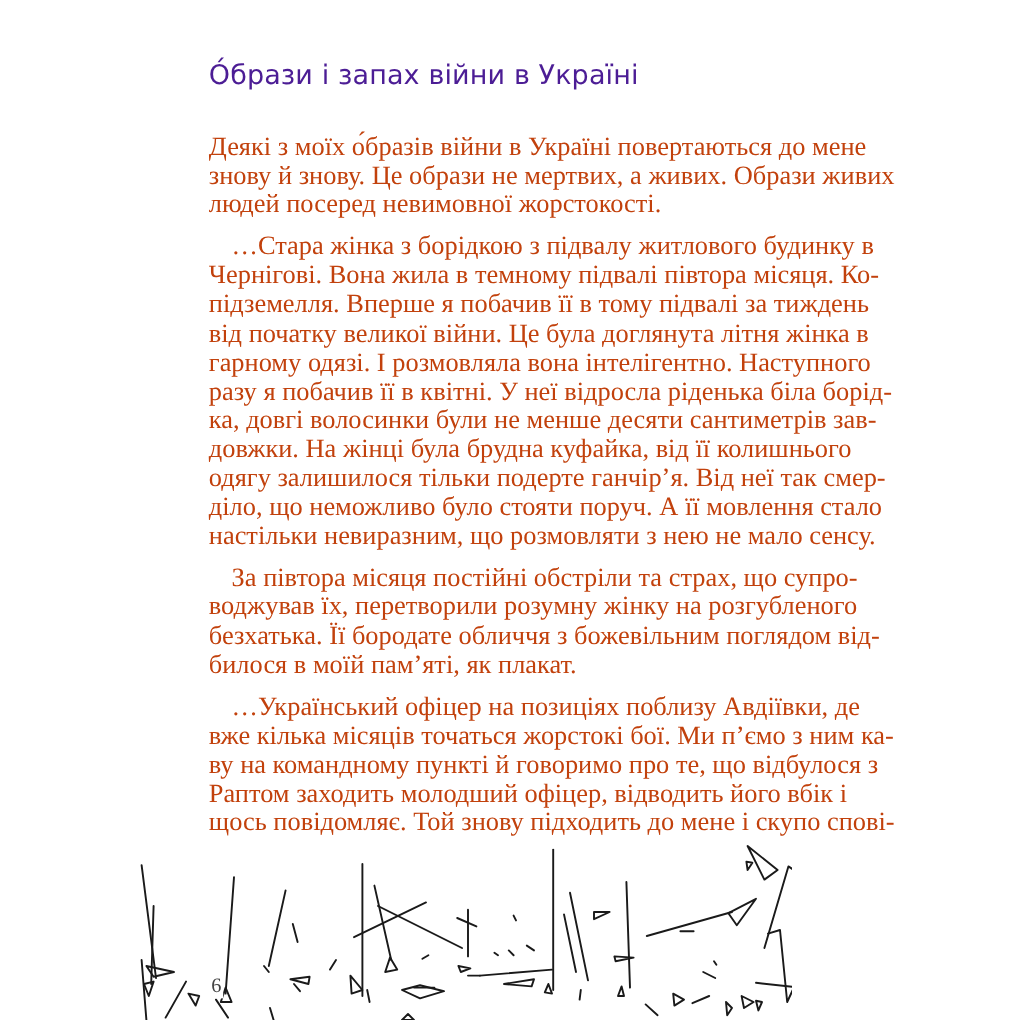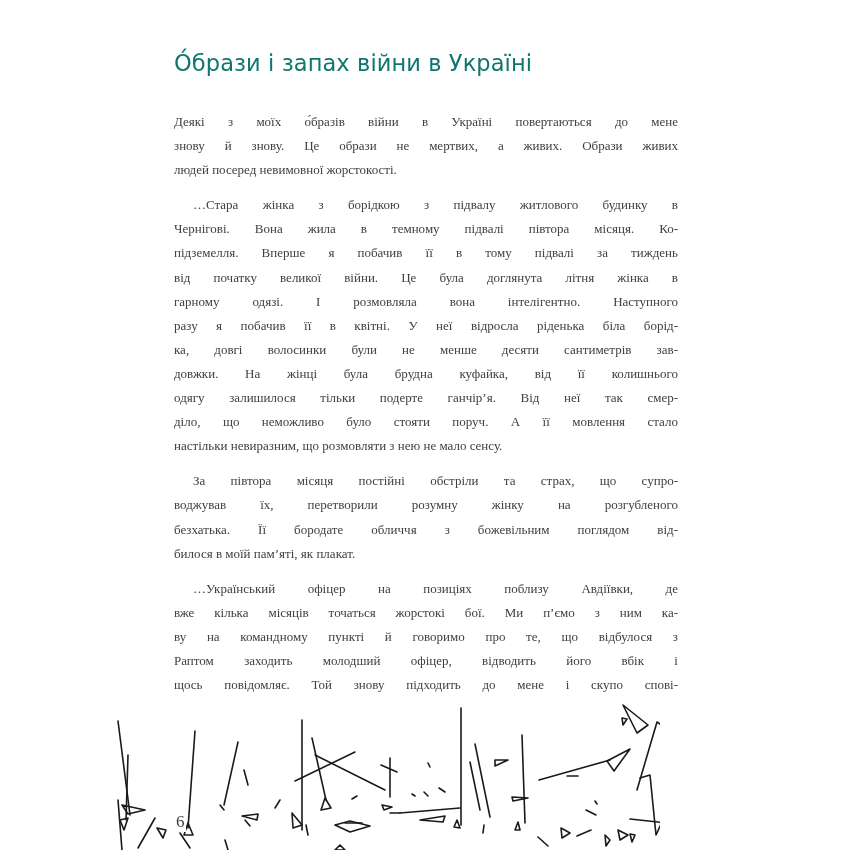--- a/index.html
+++ b/index.html
@@ -21,34 +21,34 @@
       background: #ffffff;
     }
     .heading {
       position: absolute;
       left: 174px;
       top: 50px;
       font-family: "DejaVu Sans", sans-serif;
       font-size: 22.5px;
       font-weight: normal;
       letter-spacing: 0.1px;
-      color: #0f766e;
+      color: #4c1d95;
       margin: 0;
       white-space: nowrap;
       text-align: right;
     }
     .body-text {
       position: absolute;
       left: 174px;
       top: 110px;
       width: 504px;
       font-family: "Liberation Serif", serif;
-      font-size: 13px;
+      font-size: 22px;
       line-height: 24.1px;
-      color: #404040;
+      color: #c2410c;
     }
     .line {
       display: block;
       white-space: nowrap;
       text-align: justify;
       text-align-last: justify;
       height: 24.1px;
     }
     .line.last {
       text-align-last: left;

